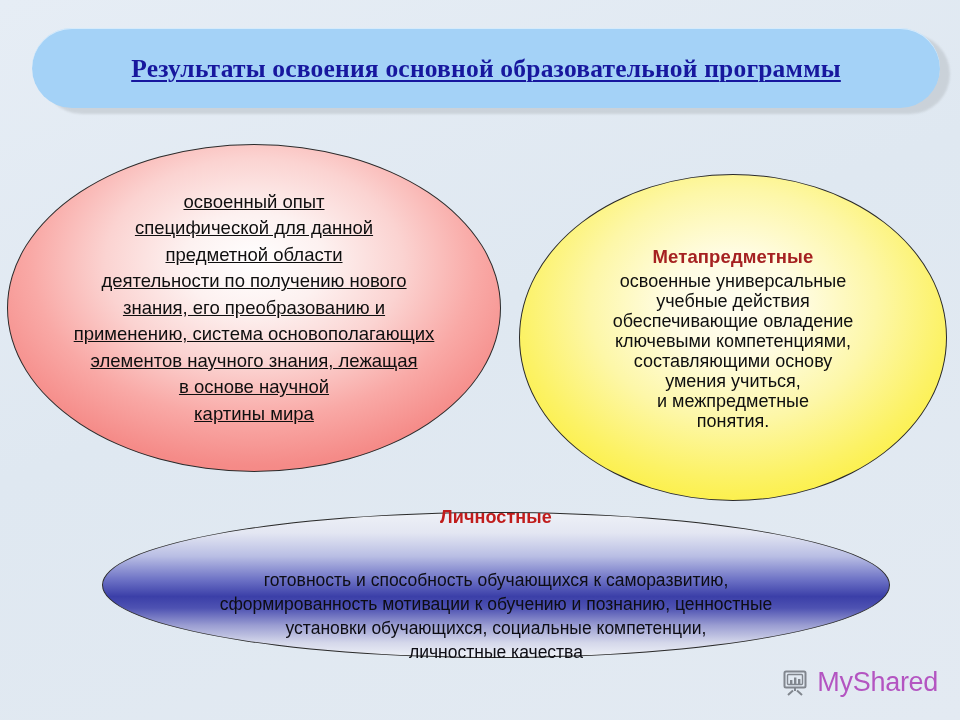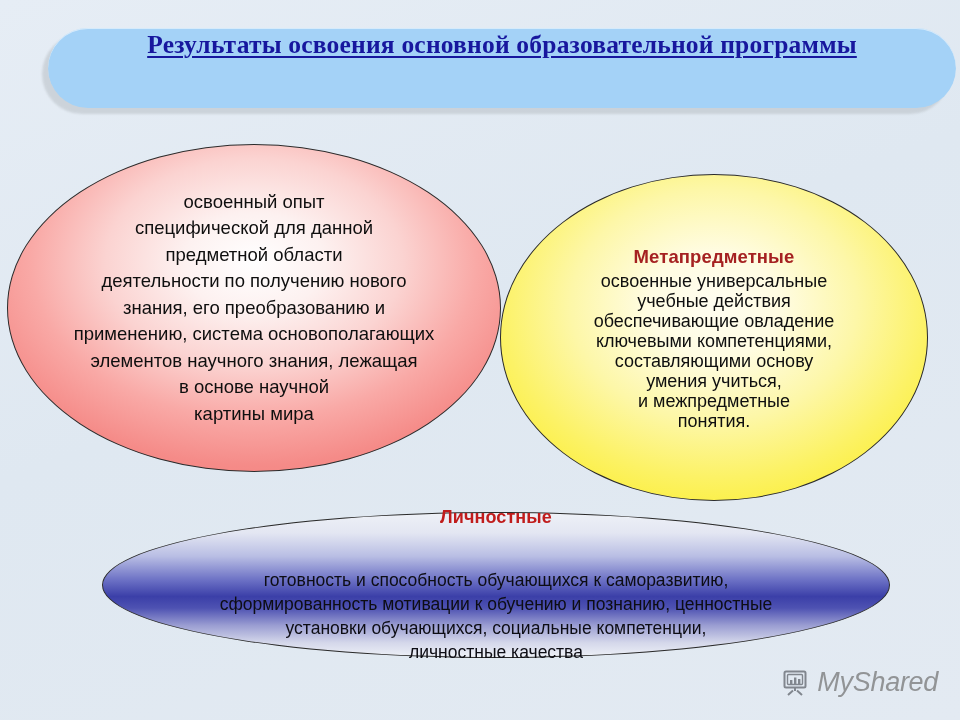--- a/index.html
+++ b/index.html
@@ -27,28 +27,28 @@
     top: 34px;
     width: 908px;
     height: 80px;
     border-radius: 40px;
     background: #b9c0c6;
     opacity: .55;
     filter: blur(1.2px);
   }
   .title-banner {
     position: absolute;
-    left: 48px;
+    left: 32px;
     top: 28px;
     width: 908px;
     height: 80px;
     border-radius: 40px;
     background: #a4d2f7;
     display: flex;
-    align-items: flex-start;
+    align-items: center;
     justify-content: center;
     box-shadow: inset 0 1px 0 rgba(255,255,255,.55);
   }
   .title-text {
     font-family: "Liberation Serif", serif;
     font-weight: bold;
     font-size: 25.5px;
     line-height: 33px;
     color: #17179e;
     text-align: center;
@@ -98,25 +98,25 @@
     height: 328px;
     background:
       radial-gradient(ellipse 72% 76% at 50% 36%,
         #ffffff 0%,
         #fdf1f0 20%,
         #fbd3d1 42%,
         #f9a9a6 63%,
         #f58b88 82%,
         #f4817e 100%);
   }
-  #ellipse-subject .e-body { font-size: 18.5px; }
+  #ellipse-subject .e-body { font-size: 18.5px; text-decoration: underline; }
 
   
   #ellipse-metasubject {
-    left: 500px;
+    left: 519px;
     top: 174px;
     width: 428px;
     height: 327px;
     background:
       radial-gradient(ellipse 70% 74% at 50% 40%,
         #fffdf0 0%,
         #fffce2 22%,
         #fdf7a8 48%,
         #fcf265 72%,
         #fbee33 92%,
@@ -166,23 +166,22 @@
     display: flex;
     align-items: center;
     gap: 7px;
     opacity: .72;
     user-select: none;
   }
   .watermark svg { display: block; }
   .watermark-text {
     font-family: "Liberation Sans", sans-serif;
     font-size: 27px;
-    color: #737373;
+    color: #a21caf;
     letter-spacing: -.3px;
-    font-style: italic;
   }
 </style>
 </head>
 <body>
 
 <div class="slide">
 
   <div class="title-shadow"></div>
   <div class="title-banner">
     <div class="title-text">Результаты освоения основной образовательной программы</div>

